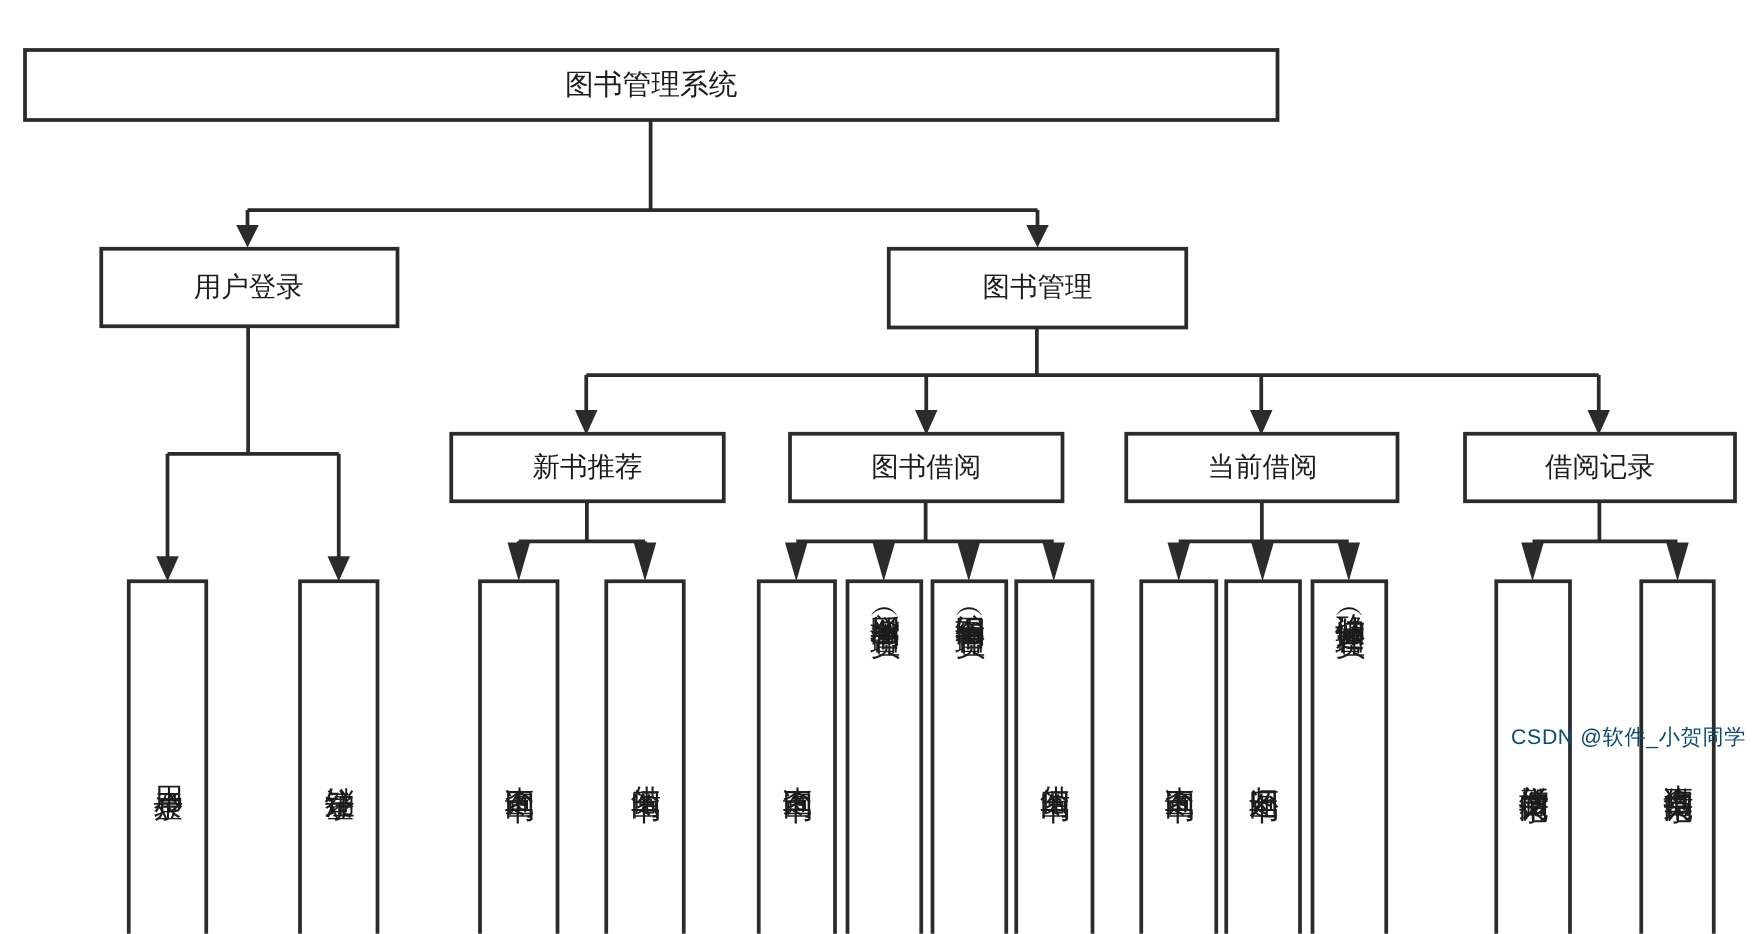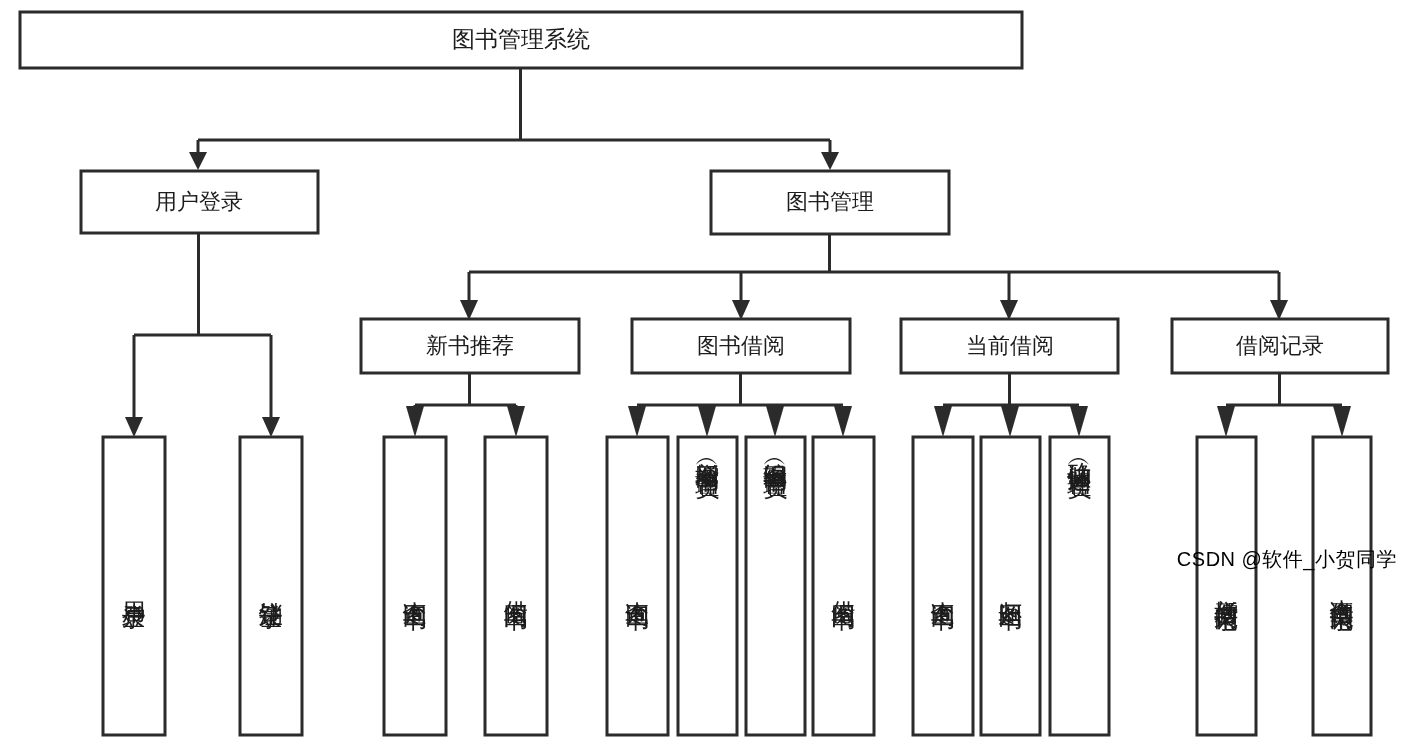--- a/index.html
+++ b/index.html
@@ -10,20 +10,21 @@
   body {
     width: 1405px;
     height: 747px;
     font-family: "Liberation Sans", "DejaVu Sans", sans-serif;
     overflow: hidden;
   }
   #diagram-root {
     position: relative;
     width: 1405px;
     height: 577px;
+    margin-top: 28px;
   }
   svg#flow {
     position: absolute;
     left: 0;
     top: 0;
     width: 1405px;
     height: 747px;
   }
   .node-rect {
     fill: #ffffff;
@@ -65,22 +66,22 @@
     line-height: 1.06;
     letter-spacing: 2px;
     color: #1c1c1c;
     white-space: nowrap;
   }
   .watermark {
     position: absolute;
     right: 8px;
     bottom: 4px;
     font-family: "Liberation Sans", "DejaVu Sans", sans-serif;
-    font-size: 20px;
-    color: #000000;
+    font-size: 17px;
+    color: #0c4a6e;
     letter-spacing: 0.5px;
     white-space: nowrap;
   }
 </style>
 </head>
 <body>
 
 <div id="diagram-root">
 
   <svg id="flow" viewBox="0 0 1405 747">

